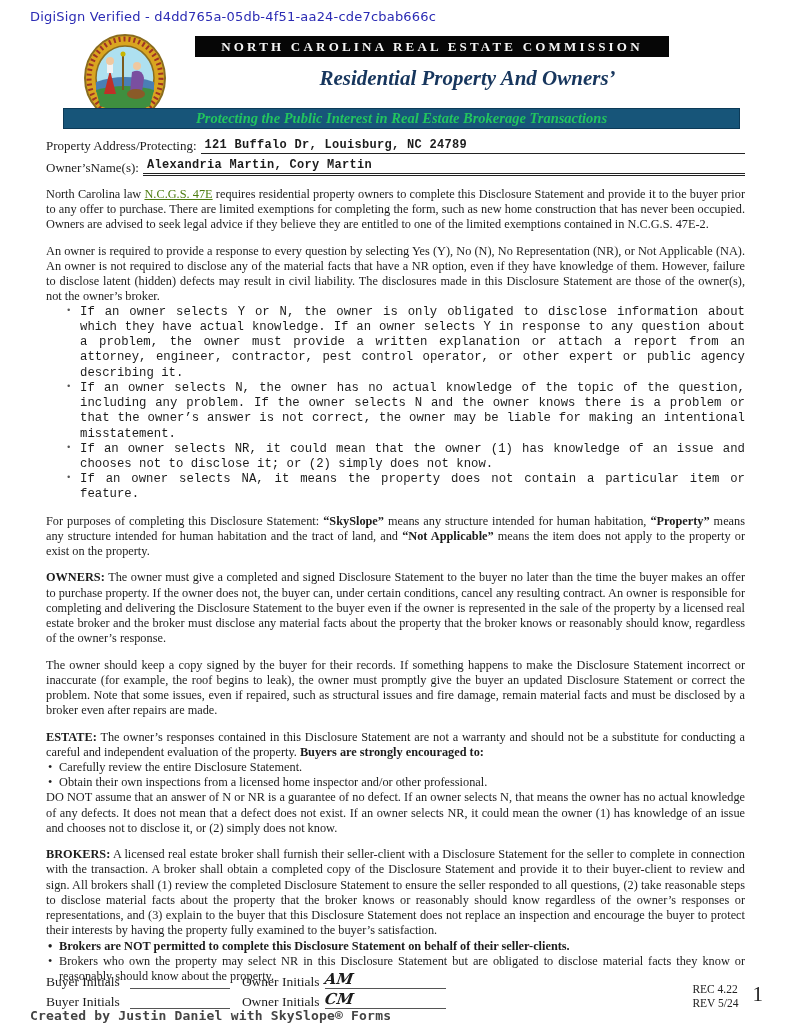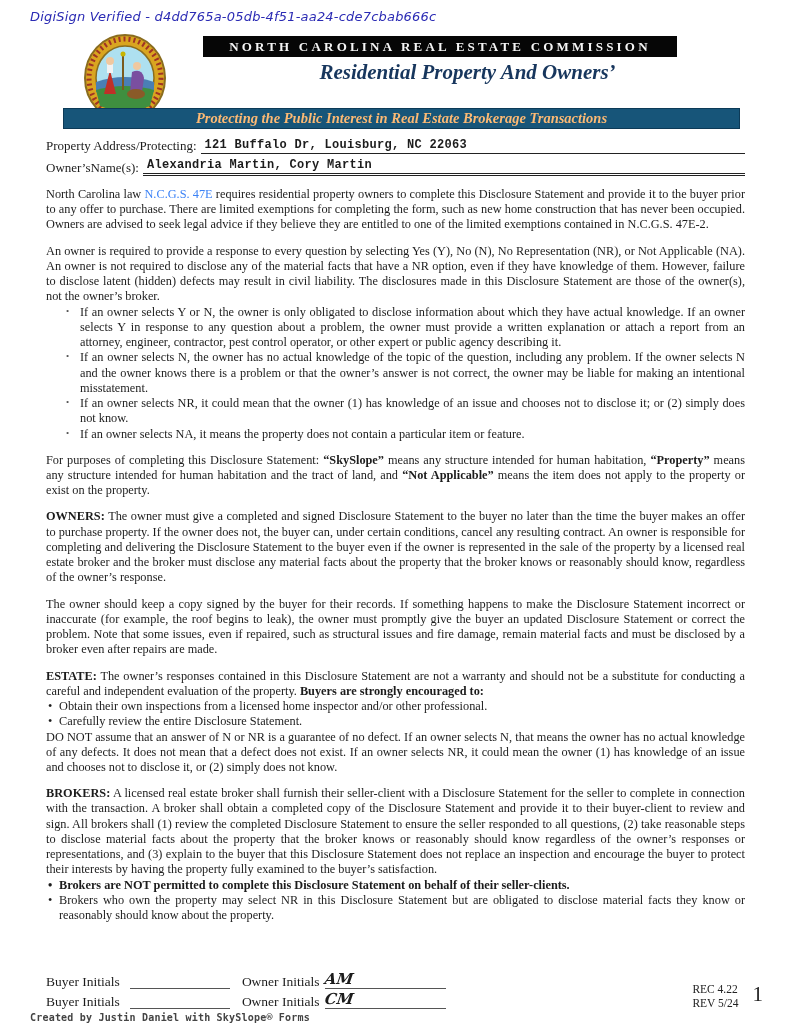--- a/index.html
+++ b/index.html
@@ -12,68 +12,66 @@
     overflow:hidden;
     font-family:"Liberation Serif", serif;
     color:#1c1c1c;
   }
   
   .digisign {
     position:absolute; top:9px; left:30px;
     font-family:"DejaVu Sans", sans-serif;
     font-size:13px; color:#2b2bb4; font-weight:500;
     letter-spacing:0.2px;
-    font-style:italic;
   }
   
   .header { position:absolute; top:34px; left:0; width:791px; height:96px; }
   .seal { position:absolute; left:84px; top:0; width:82px; height:88px; }
   .header-text { position:absolute; left:195px; top:2px; width:545px; }
   .commission-bar {
     width:474px; height:21px;
     background:#060606; color:#f5f5f5;
     font-family:"Liberation Serif", serif;
     font-weight:bold; font-size:13px; letter-spacing:3.2px;
     text-align:center; line-height:21px;
     white-space:nowrap;
-    margin-left:8px;
   }
   .doc-title {
     text-align:center; width:545px;
     color:#17365d; font-weight:bold; font-style:italic;
     font-size:21px; line-height:24px;
     font-family:"Liberation Serif", serif;
   }
-  .doc-title.first { margin-top:3px; }
+  .doc-title.first { margin-top:9px; }
   .tagline-bar {
     position:absolute; left:63px; top:74px; width:677px; height:21px;
     background:#175579; border:1px solid #0d3a57;
-    color:#fdba74; font-weight:bold; font-style:italic;
+    color:#22c55e; font-weight:bold; font-style:italic;
     font-size:14.5px; line-height:19px; text-align:center;
     font-family:"Liberation Serif", serif;
   }
   
   .main {
     position:absolute; top:136px; left:46px; width:699px;
     font-size:12.3px; line-height:1.24; text-align:justify;
   }
   .field-row { display:flex; align-items:flex-end; margin-bottom:2px; font-size:13px; line-height:16px; }
   .field-label { white-space:nowrap; padding-right:4px; }
   .field-fill { flex:1; border-bottom:1px solid #222; padding-left:4px; }
   .field-fill.double { border-bottom:3px double #222; }
   .mono-value {
     font-family:"Liberation Mono", monospace;
     font-weight:bold; font-size:12px; letter-spacing:0.3px;
   }
   .para { margin-top:9px; }
   .para.gap { margin-top:11px; }
   b.lead { font-weight:bold; }
-  a.law-link { color:#3b82f6; cursor:pointer; }
+  a.law-link { color:#4d7c0f; text-decoration:underline; cursor:pointer; }
   
-  ul.kb { list-style:none; margin:0 0 0 20px; }
+  ul.kb { list-style:none; margin:0 0 0 20px;font-family:Liberation Mono, monospace; }
   ul.kb li { position:relative; padding-left:14px; text-align:justify; }
   ul.kb li::before {
     content:"\2022"; position:absolute; left:0; top:1px;
     font-size:9px; color:#555;
   }
   
   .flush-bullet { position:relative; padding-left:13px; }
   .flush-bullet::before { content:"\2022"; position:absolute; left:2px; top:0; }
   .flush-bullet.bold { font-weight:bold; }
   
@@ -85,21 +83,21 @@
   .script-init {
     font-family:"DejaVu Serif", serif; font-style:italic; font-weight:bold;
     font-size:15px; line-height:14px; display:inline-block; transform:skewX(-8deg);
   }
   .footer-right { position:absolute; right:28px; bottom:14px; display:flex; align-items:flex-start; gap:14px; }
   .recrev { font-size:11.5px; line-height:14px; text-align:left; color:#222; }
   .page-number { font-size:21px; color:#222; font-family:"Liberation Serif", serif; }
   .creator {
     position:absolute; left:30px; bottom:1px;
     font-family:"DejaVu Sans Mono", monospace;
-    font-size:10px; font-weight:bold; color:#444; letter-spacing:0.2px;
+    font-size:13px; font-weight:bold; color:#444; letter-spacing:0.2px;
   }
 </style>
 </head>
 <body>
 
 <div class="page">
 
   <div class="digisign">DigiSign Verified - d4dd765a-05db-4f51-aa24-cde7cbab666c</div>
 
   <div class="header">
@@ -124,21 +122,21 @@
       <div class="commission-bar">NORTH CAROLINA REAL ESTATE COMMISSION</div>
       <div class="doc-title first">Residential Property And Owners’</div>
     </div>
     <div class="tagline-bar">Protecting the Public Interest in Real Estate Brokerage Transactions</div>
   </div>
 
   <div class="main">
 
     <div class="field-row">
       <span class="field-label">Property Address/Protecting:</span>
-      <span class="field-fill"><span class="mono-value">121 Buffalo Dr, Louisburg, NC 22063</span></span>
+      <span class="field-fill"><span class="mono-value">121 Buffalo Dr, Louisburg, NC 24789</span></span>
     </div>
     <div class="field-row">
       <span class="field-label">Owner’sName(s):</span>
       <span class="field-fill double"><span class="mono-value">Alexandria Martin, Cory Martin</span></span>
     </div>
 
     <p class="para gap"><span>North Carolina law </span><a class="law-link">N.C.G.S. 47E</a><span> requires residential property owners to complete this Disclosure Statement and provide it to the buyer prior to any offer to purchase. There are limited exemptions for completing the form, such as new home construction that has never been occupied. Owners are advised to seek legal advice if they believe they are entitled to one of the limited exemptions contained in N.C.G.S. 47E-2.</span></p>
 
     <p class="para gap">An owner is required to provide a response to every question by selecting Yes (Y), No (N), No Representation (NR), or Not Applicable (NA). An owner is not required to disclose any of the material facts that have a NR option, even if they have knowledge of them. However, failure to disclose latent (hidden) defects may result in civil liability. The disclosures made in this Disclosure Statement are those of the owner(s), not the owner’s broker.</p>
 
@@ -149,22 +147,22 @@
       <li>If an owner selects NA, it means the property does not contain a particular item or feature.</li>
     </ul>
 
     <p class="para gap"><span>For purposes of completing this Disclosure Statement: </span><b>“SkySlope”</b><span> means any structure intended for human habitation, </span><b>“Property”</b><span> means any structure intended for human habitation and the tract of land, and </span><b>“Not Applicable”</b><span> means the item does not apply to the property or exist on the property.</span></p>
 
     <p class="para gap"><b class="lead">OWNERS:</b><span> The owner must give a completed and signed Disclosure Statement to the buyer no later than the time the buyer makes an offer to purchase property. If the owner does not, the buyer can, under certain conditions, cancel any resulting contract. An owner is responsible for completing and delivering the Disclosure Statement to the buyer even if the owner is represented in the sale of the property by a licensed real estate broker and the broker must disclose any material facts about the property that the broker knows or reasonably should know, regardless of the owner’s response.</span></p>
 
     <p class="para gap">The owner should keep a copy signed by the buyer for their records. If something happens to make the Disclosure Statement incorrect or inaccurate (for example, the roof begins to leak), the owner must promptly give the buyer an updated Disclosure Statement or correct the problem. Note that some issues, even if repaired, such as structural issues and fire damage, remain material facts and must be disclosed by a broker even after repairs are made.</p>
 
     <p class="para gap"><b class="lead">ESTATE:</b><span> The owner’s responses contained in this Disclosure Statement are not a warranty and should not be a substitute for conducting a careful and independent evaluation of the property. </span><b>Buyers are strongly encouraged to:</b></p>
+    <div class="flush-bullet">Carefully review the entire Disclosure Statement.</div>
     <div class="flush-bullet">Obtain their own inspections from a licensed home inspector and/or other professional.</div>
-    <div class="flush-bullet">Carefully review the entire Disclosure Statement.</div>
     <div>DO NOT assume that an answer of N or NR is a guarantee of no defect. If an owner selects N, that means the owner has no actual knowledge of any defects. It does not mean that a defect does not exist. If an owner selects NR, it could mean the owner (1) has knowledge of an issue and chooses not to disclose it, or (2) simply does not know.</div>
 
     <p class="para gap"><b class="lead">BROKERS:</b><span> A licensed real estate broker shall furnish their seller-client with a Disclosure Statement for the seller to complete in connection with the transaction. A broker shall obtain a completed copy of the Disclosure Statement and provide it to their buyer-client to review and sign. All brokers shall (1) review the completed Disclosure Statement to ensure the seller responded to all questions, (2) take reasonable steps to disclose material facts about the property that the broker knows or reasonably should know regardless of the owner’s responses or representations, and (3) explain to the buyer that this Disclosure Statement does not replace an inspection and encourage the buyer to protect their interests by having the property fully examined to the buyer’s satisfaction.</span></p>
     <div class="flush-bullet bold">Brokers are NOT permitted to complete this Disclosure Statement on behalf of their seller-clients.</div>
     <div class="flush-bullet">Brokers who own the property may select NR in this Disclosure Statement but are obligated to disclose material facts they know or reasonably should know about the property.</div>
 
   </div>
 
   <div class="footer-initials">
     <div class="initials-row">

